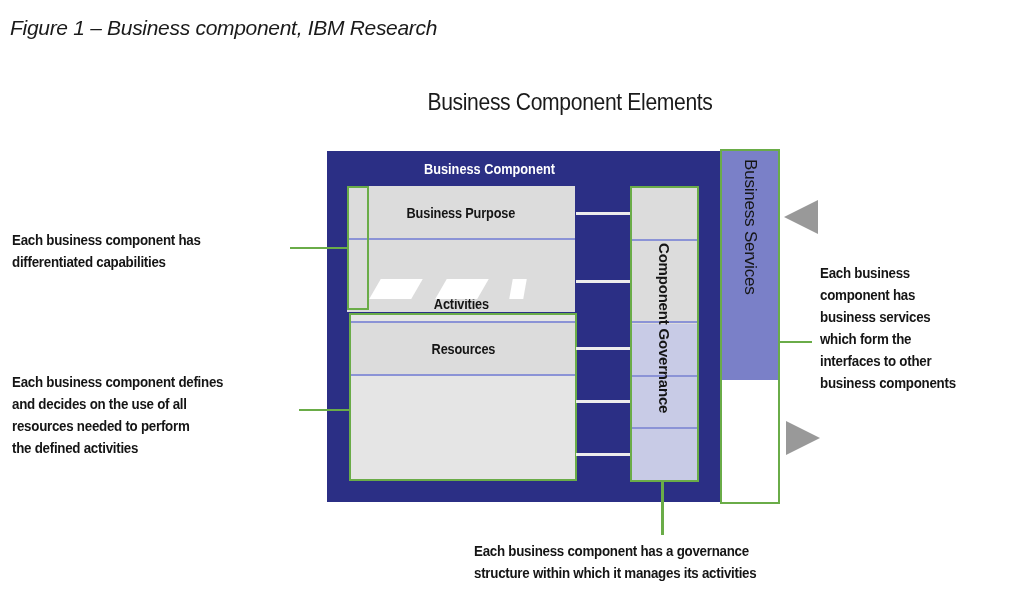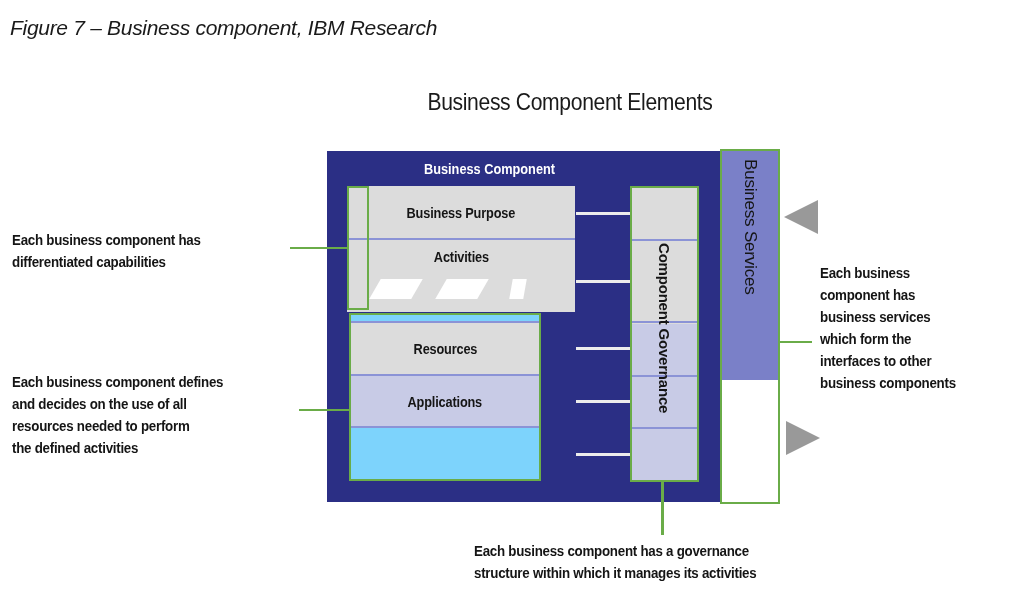--- a/index.html
+++ b/index.html
@@ -22,49 +22,46 @@
   .svc { left: 720px; top: 149px; width: 60px; height: 355px; background: #ffffff; }
   .svc-fill { left: 722px; top: 151px; width: 56px; height: 229px; background: #7a80c8; }
   .note { font-size: 15.5px; font-weight: bold; line-height: 22px; color: #151515; letter-spacing: -0.3px; transform: scaleX(0.86); transform-origin: left top; }
   .arrow-left { width: 0; height: 0; border-top: 17px solid transparent; border-bottom: 17px solid transparent; border-right: 34px solid #999999; }
   .arrow-right { width: 0; height: 0; border-top: 17px solid transparent; border-bottom: 17px solid transparent; border-left: 34px solid #999999; }
   .stripe { background: #ffffff; height: 20px; transform: skewX(-30deg); }
 </style>
 </head>
 <body>
 
-<div class="abs caption">Figure 7 – Business component, IBM Research</div>
+<div class="abs caption">Figure 1 – Business component, IBM Research</div>
 
 <div class="abs title">Business Component Elements</div>
 
 <div class="abs outer"></div>
 <div class="abs outer-label">Business Component</div>
 
 <div class="abs" style="left:347px; top:186px; width:228px; height:126px; background:#22c55e;">
   <div class="row" style="position:absolute; left:0; top:0; width:228px; height:54px;">
     <span class="rowtext">Business Purpose</span>
   </div>
-  <div class="row" style="position:absolute; left:0; top:54px; width:228px; height:72px; border-bottom:none; align-items:flex-start; padding-top:8px;">
+  <div class="row" style="position:absolute; left:0; top:54px; width:228px; height:72px; border-bottom:none; align-items:flex-end; padding-top:8px;">
     <span class="rowtext">Activities</span>
   </div>
 
   <div class="abs stripe" style="left:28px; top:93px; width:42px;"></div>
   <div class="abs stripe" style="left:94px; top:93px; width:42px;"></div>
   <div class="abs stripe" style="left:164px; top:93px; width:14px; transform:skewX(-10deg);"></div>
 </div>
 
 <div class="abs green-box" style="left:347px; top:186px; width:22px; height:124px;"></div>
 
-<div class="abs green-box" style="left:349px; top:313px; width:192px; height:168px; background:#7dd3fc; overflow:hidden;">
+<div class="abs green-box" style="left:349px; top:313px; width:228px; height:168px; background:#e5e5e5; overflow:hidden;">
   <div style="height:6px; border-bottom:2px solid #8b93d6;"></div>
   <div class="row" style="height:53px;">
     <span class="rowtext">Resources</span>
-  </div>
-  <div class="row lav" style="height:52px;">
-    <span class="rowtext">Applications</span>
   </div>
 </div>
 
 <div class="abs connector" style="left:576px; top:212px; width:55px;"></div>
 <div class="abs connector" style="left:576px; top:280px; width:55px;"></div>
 <div class="abs connector" style="left:576px; top:347px; width:55px;"></div>
 <div class="abs connector" style="left:576px; top:400px; width:55px;"></div>
 <div class="abs connector" style="left:576px; top:453px; width:55px;"></div>
 
 <div class="abs gov green-box">

